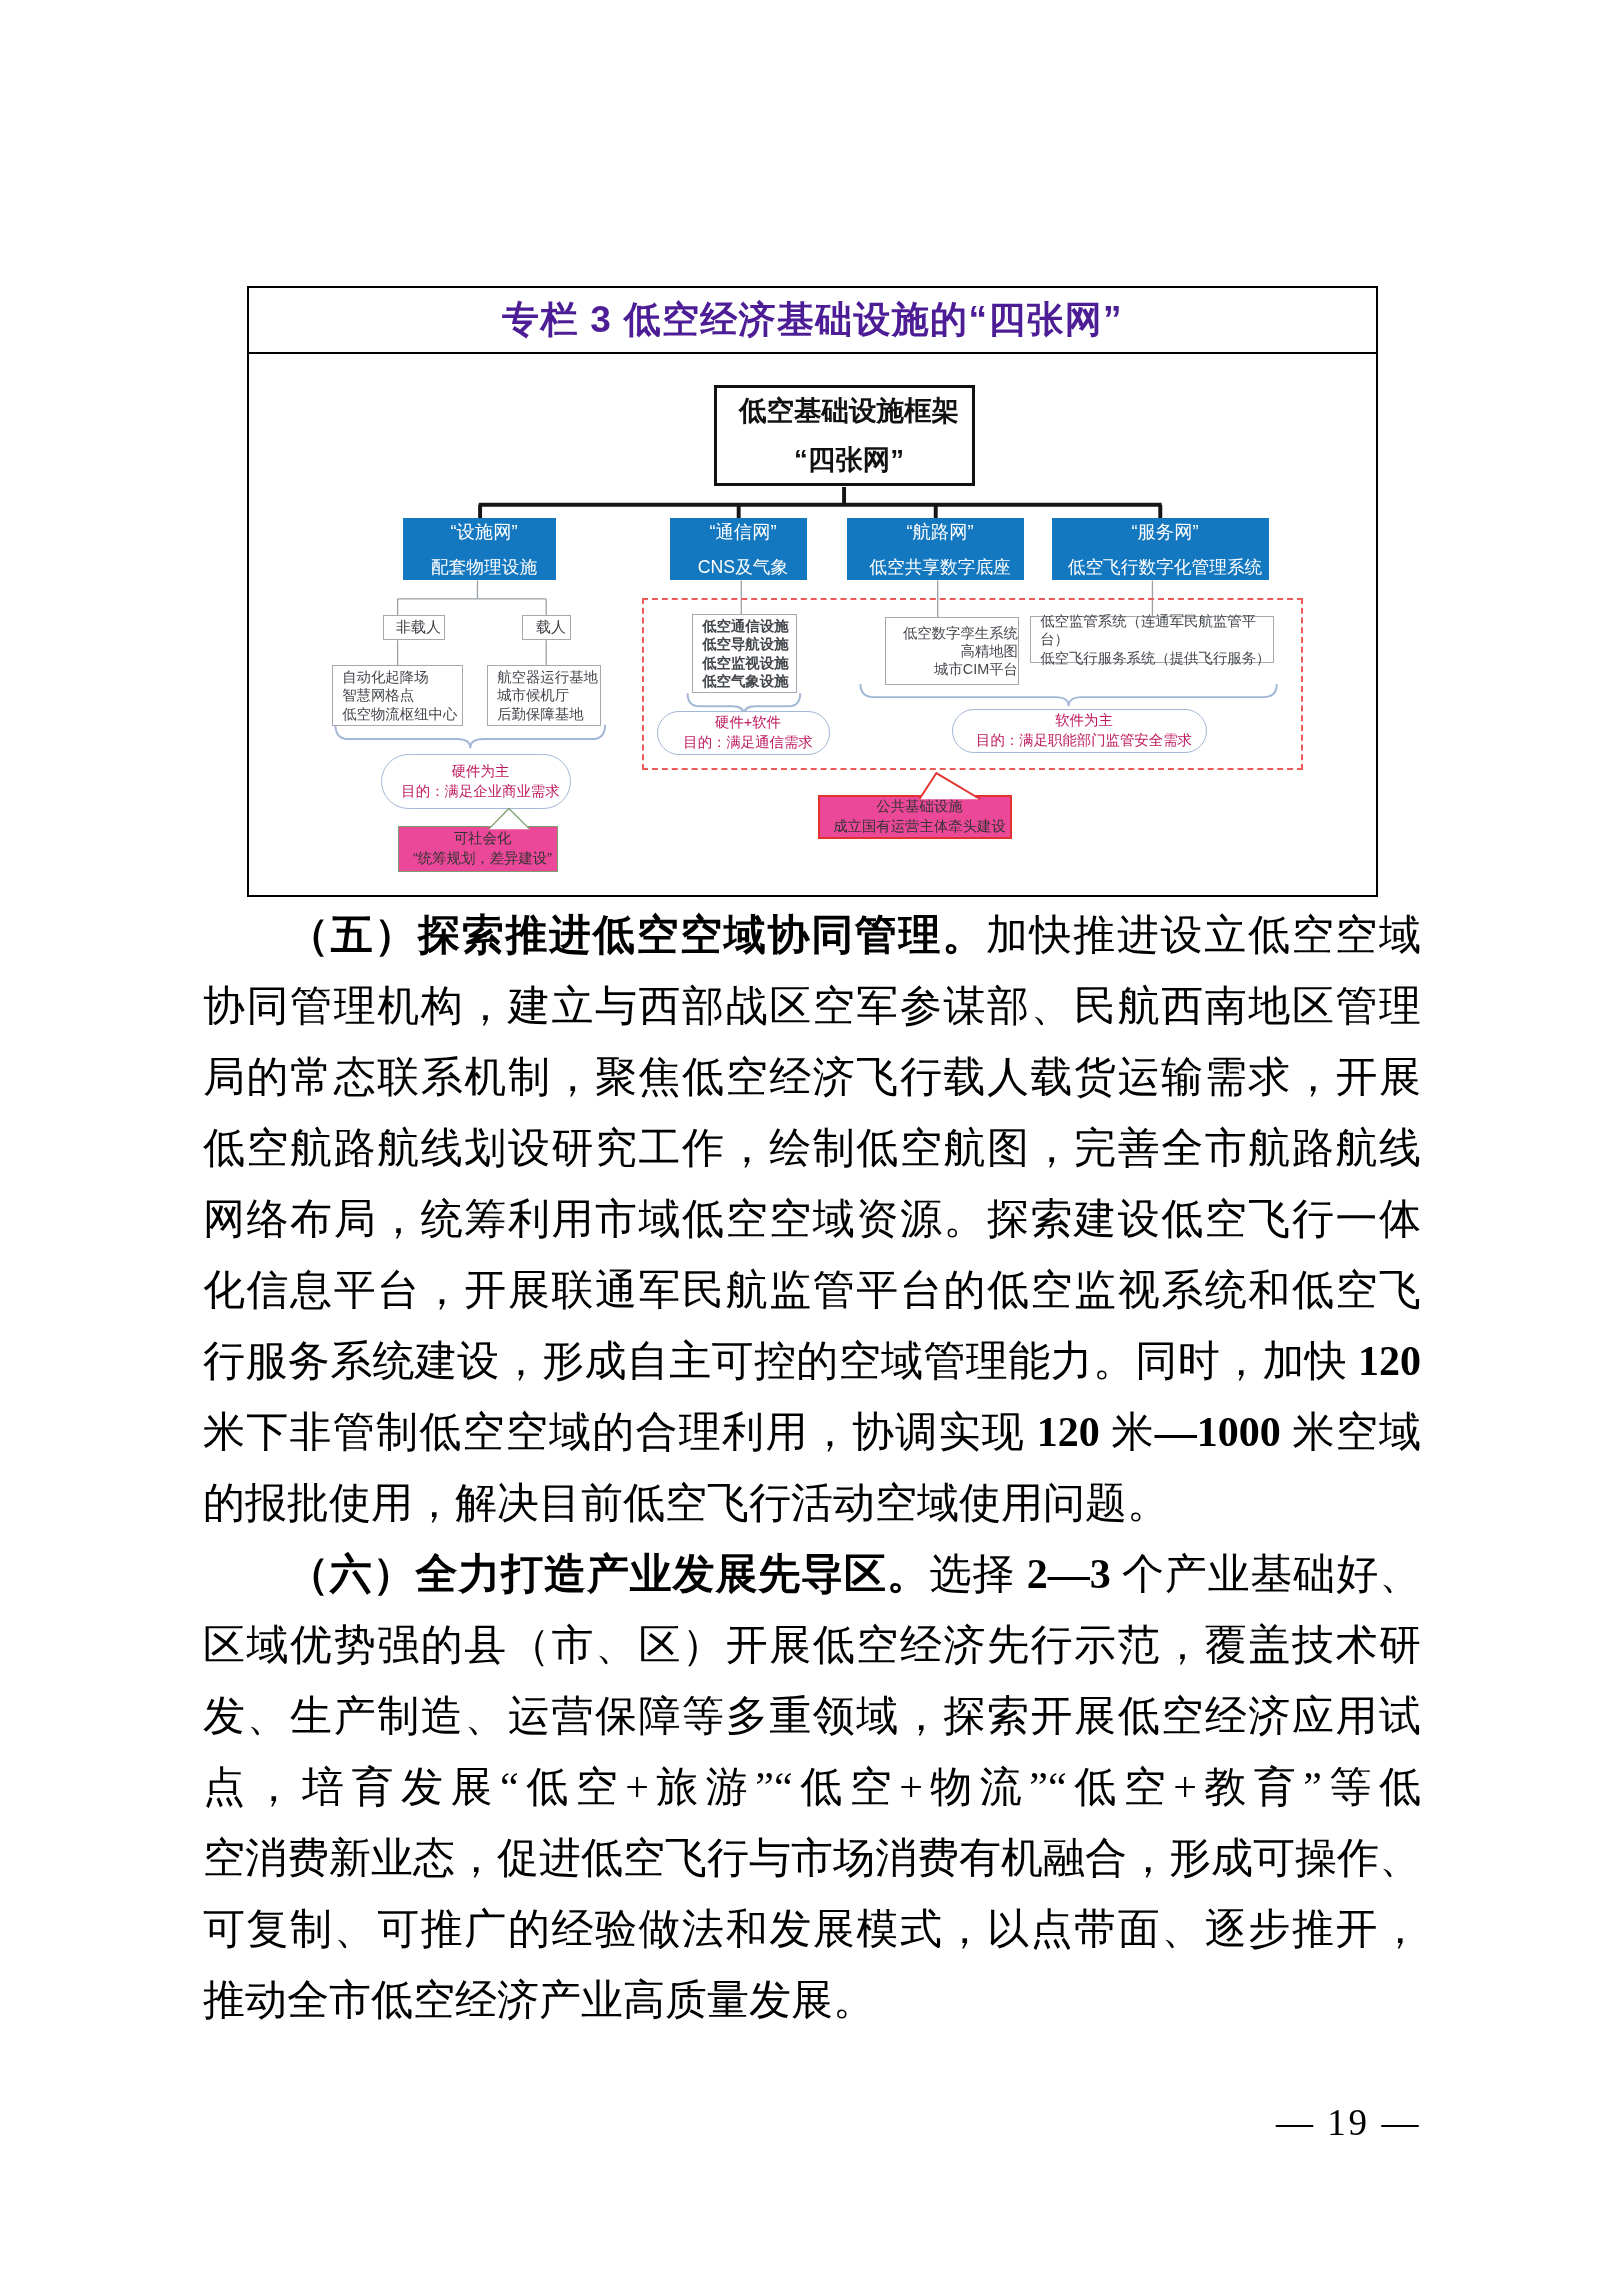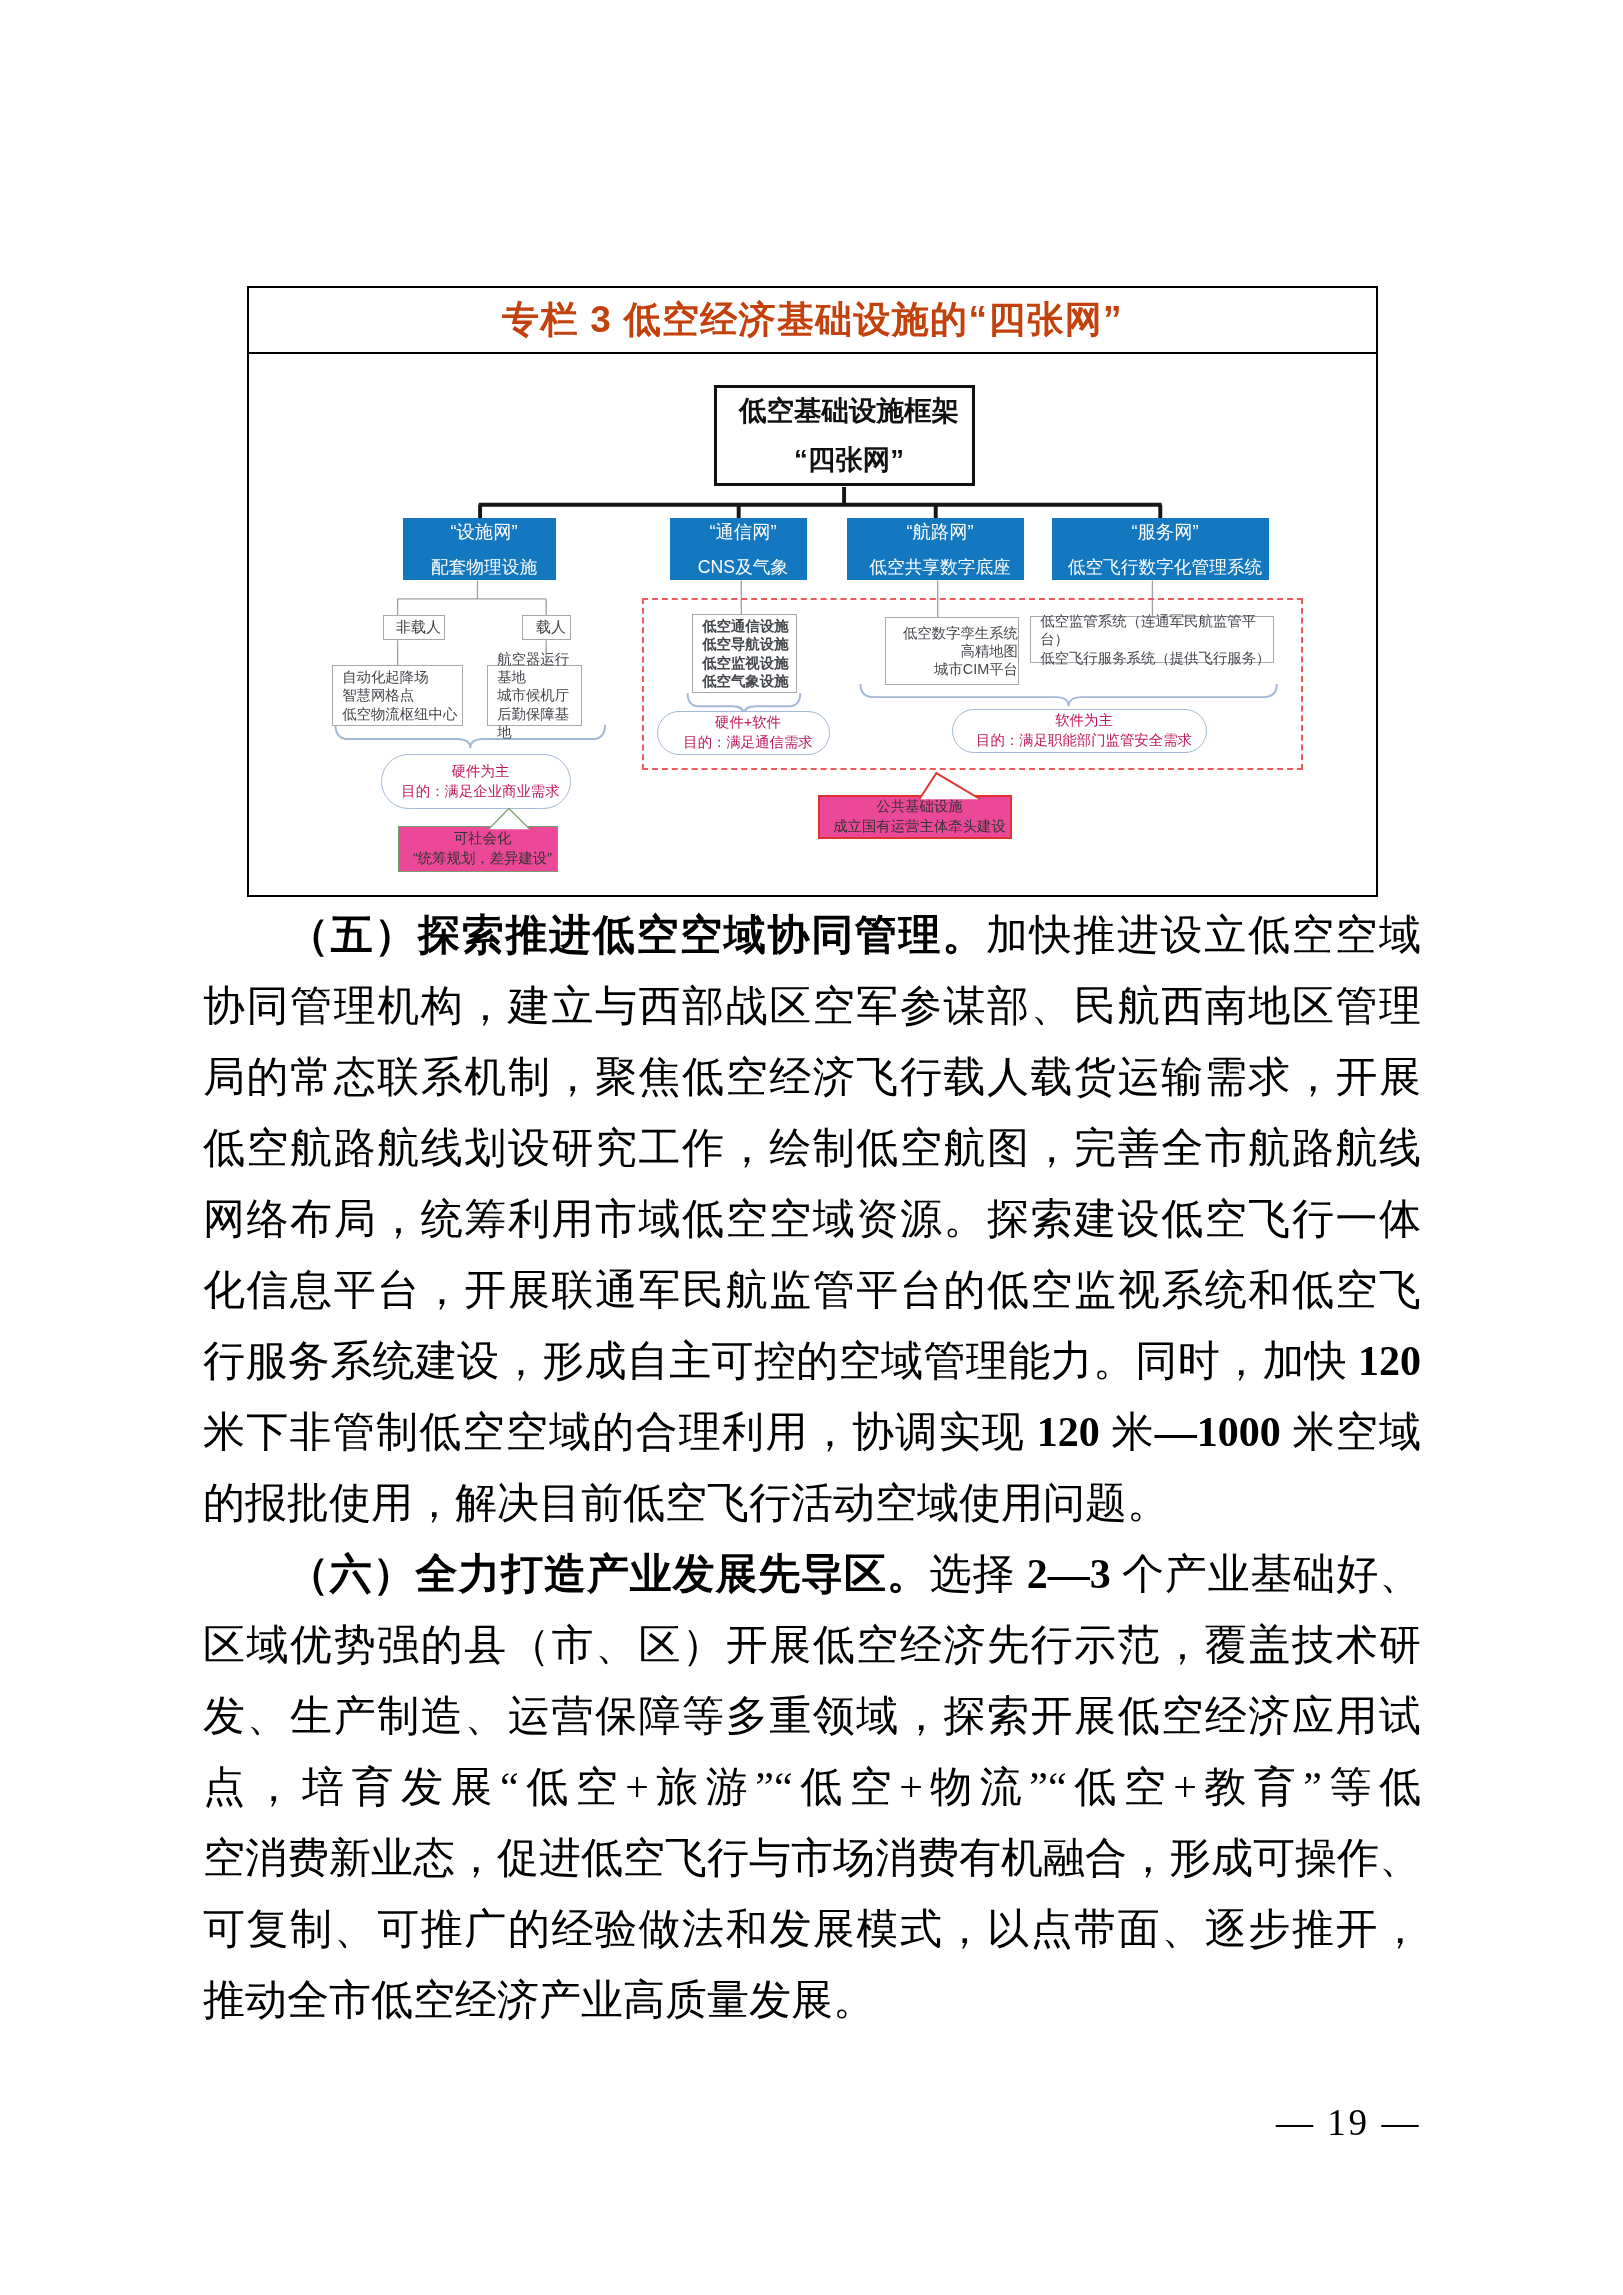--- a/index.html
+++ b/index.html
@@ -12,21 +12,21 @@
     position:relative;width:1623px;height:2295px;background:#ffffff;
     font-family:"Liberation Sans",sans-serif;overflow:hidden;
   }
   
   .panel{
     position:absolute;left:247px;top:286px;width:1131px;height:611px;
     border:2.6px solid #000;background:#fff;
   }
   .panel-title{
     height:66px;border-bottom:2.6px solid #000;display:flex;align-items:center;justify-content:center;
-    font-size:37px;font-weight:bold;color:#c2410c;letter-spacing:1.3px;
+    font-size:37px;font-weight:bold;color:#4c1d95;letter-spacing:1.3px;
   }
   .diagram{position:relative;width:100%;height:537px;}
   .diagram svg{position:absolute;left:0;top:0;}
   .node{position:absolute;background:#fff;padding-left:9px;}
   .rootbox{
     left:465px;top:31px;width:261px;height:101px;border:3.3px solid #111;
     display:flex;flex-direction:column;align-items:center;justify-content:center;gap:13px;
     font-size:27.5px;font-weight:bold;color:#111;
   }
   .bluebox{
@@ -114,21 +114,21 @@
       </div>
 
       <div class="node smallbox" style="left:134px;width:62px;">非载人</div>
       <div class="node smallbox" style="left:273px;width:49px;">载人</div>
 
       <div class="node leaf" style="left:83px;top:311px;width:131px;height:61px;">
           <div class="ln">自动化起降场</div>
           <div class="ln">智慧网格点</div>
           <div class="ln">低空物流枢纽中心</div>
         </div>
-      <div class="node leaf" style="left:238px;top:311px;width:95px;height:61px;">
+      <div class="node leaf" style="left:238px;top:311px;width:114px;height:61px;">
           <div class="ln">航空器运行基地</div>
           <div class="ln">城市候机厅</div>
           <div class="ln">后勤保障基地</div>
         </div>
       <div class="node leaf" style="left:443px;top:260px;width:105px;height:79px;font-weight:bold;">
           <div class="ln">低空通信设施</div>
           <div class="ln">低空导航设施</div>
           <div class="ln">低空监视设施</div>
           <div class="ln">低空气象设施</div>
         </div>

